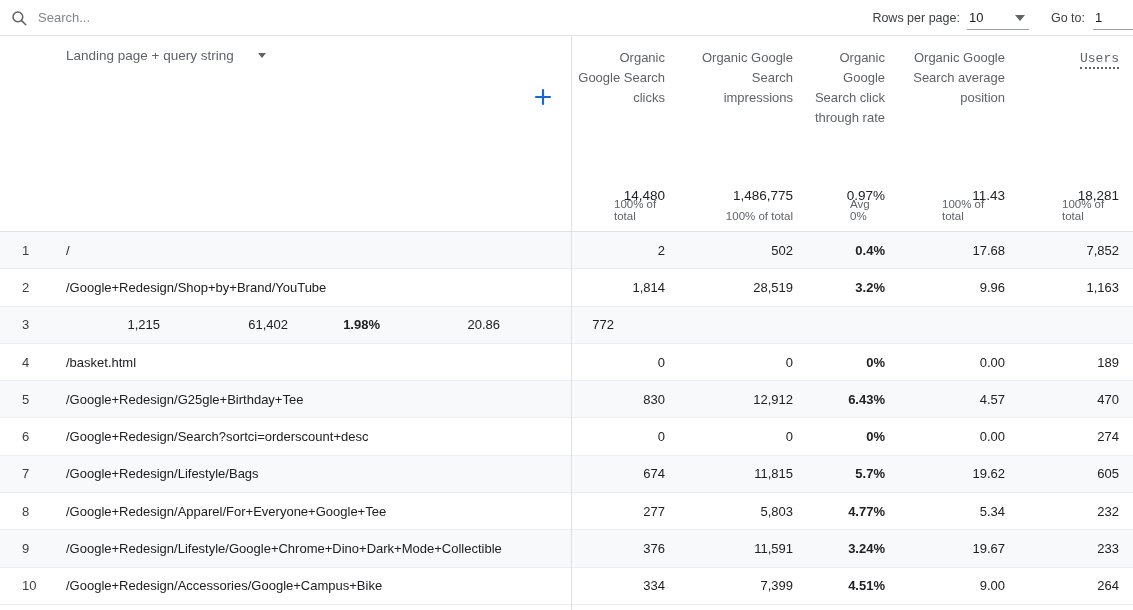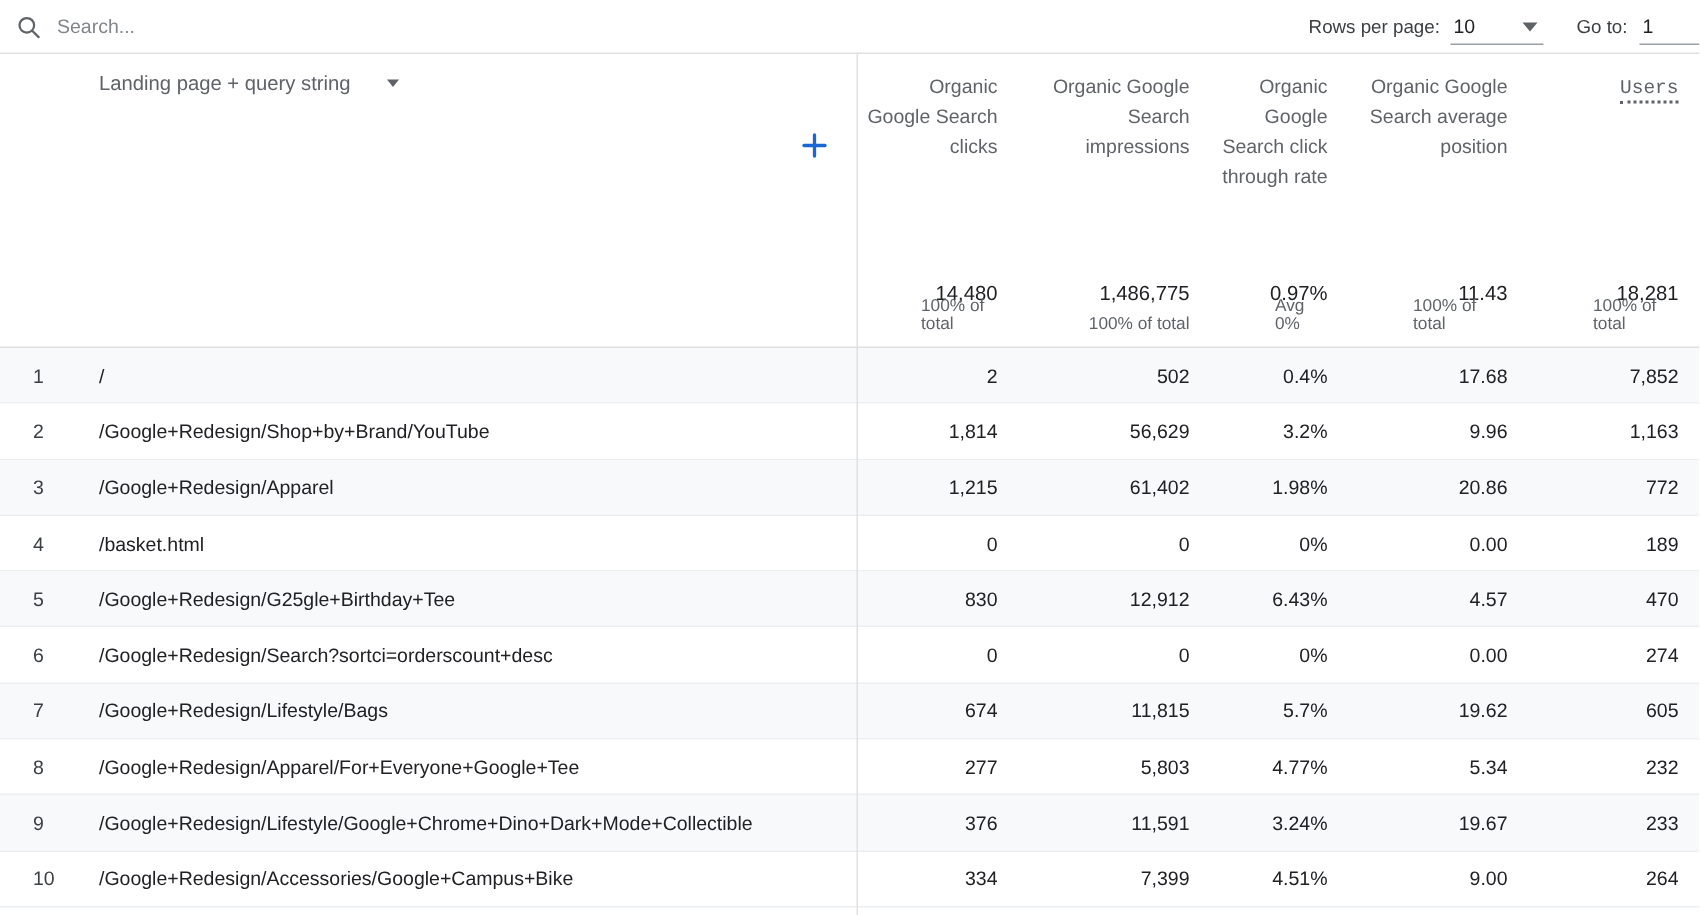--- a/index.html
+++ b/index.html
@@ -234,21 +234,21 @@
   }
   .cell {
     text-align: right;
     padding-right: 14px;
     font-size: 13px;
     color: #202124;
     white-space: nowrap;
   }
   .cell.c1 { flex: 0 0 108px; width: 108px; }
   .cell.c2 { flex: 0 0 128px; width: 128px; }
-  .cell.c3 { flex: 0 0 92px;  width: 92px;  }
+  .cell.c3 { flex: 0 0 92px;  width: 92px; font-weight: bold;  }
   .cell.c4 { flex: 0 0 120px; width: 120px; }
   .cell.c5 { flex: 0 0 114px; width: 114px; }
 </style>
 </head>
 <body>
 
 <div class="toolbar">
 
   <div class="search-zone">
     <span class="search-icon">
@@ -336,28 +336,27 @@
         <div class="cell c1">2</div>
         <div class="cell c2">502</div>
         <div class="cell c3">0.4%</div>
         <div class="cell c4">17.68</div>
         <div class="cell c5">7,852</div>
       </div>
       <div class="row">
         <div class="rank">2</div>
         <div class="path">/Google+Redesign/Shop+by+Brand/YouTube</div>
         <div class="cell c1">1,814</div>
-        <div class="cell c2">56,629</div>
+        <div class="cell c2">28,519</div>
         <div class="cell c3">3.2%</div>
         <div class="cell c4">9.96</div>
         <div class="cell c5">1,163</div>
       </div>
       <div class="row alt">
         <div class="rank">3</div>
-        <div class="path">/Google+Redesign/Apparel</div>
         <div class="cell c1">1,215</div>
         <div class="cell c2">61,402</div>
         <div class="cell c3">1.98%</div>
         <div class="cell c4">20.86</div>
         <div class="cell c5">772</div>
       </div>
       <div class="row">
         <div class="rank">4</div>
         <div class="path">/basket.html</div>
         <div class="cell c1">0</div>

